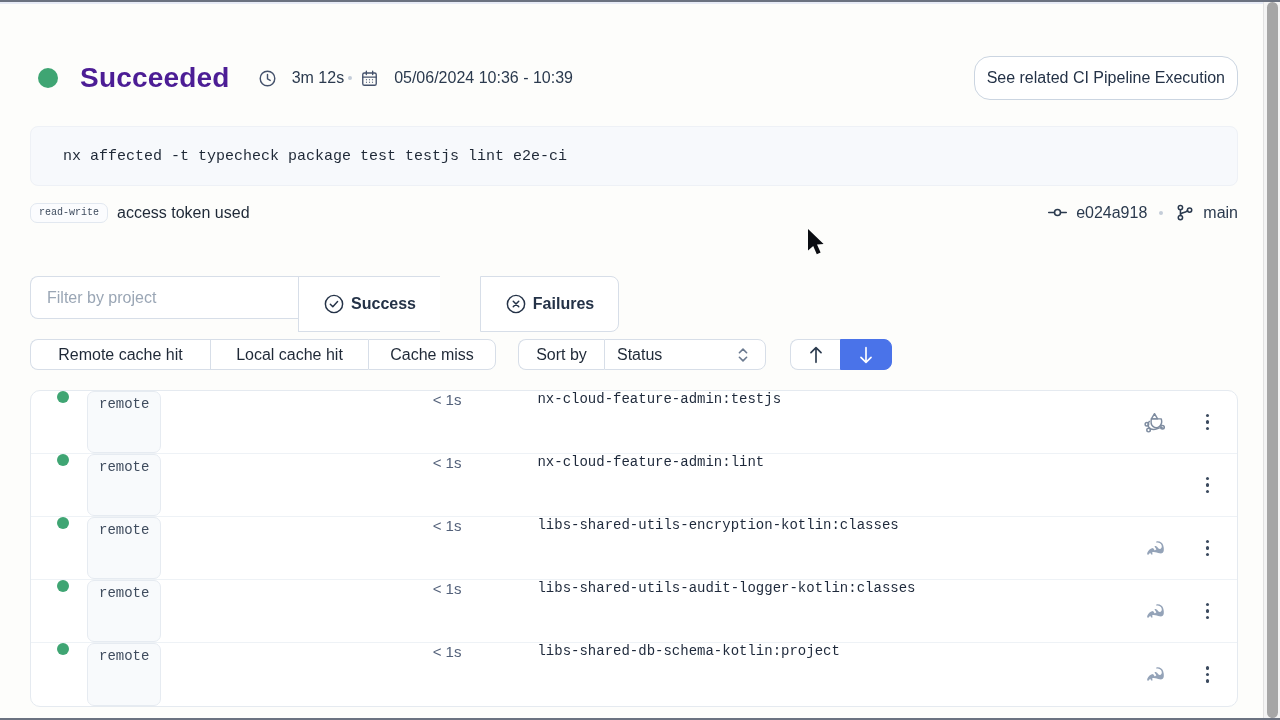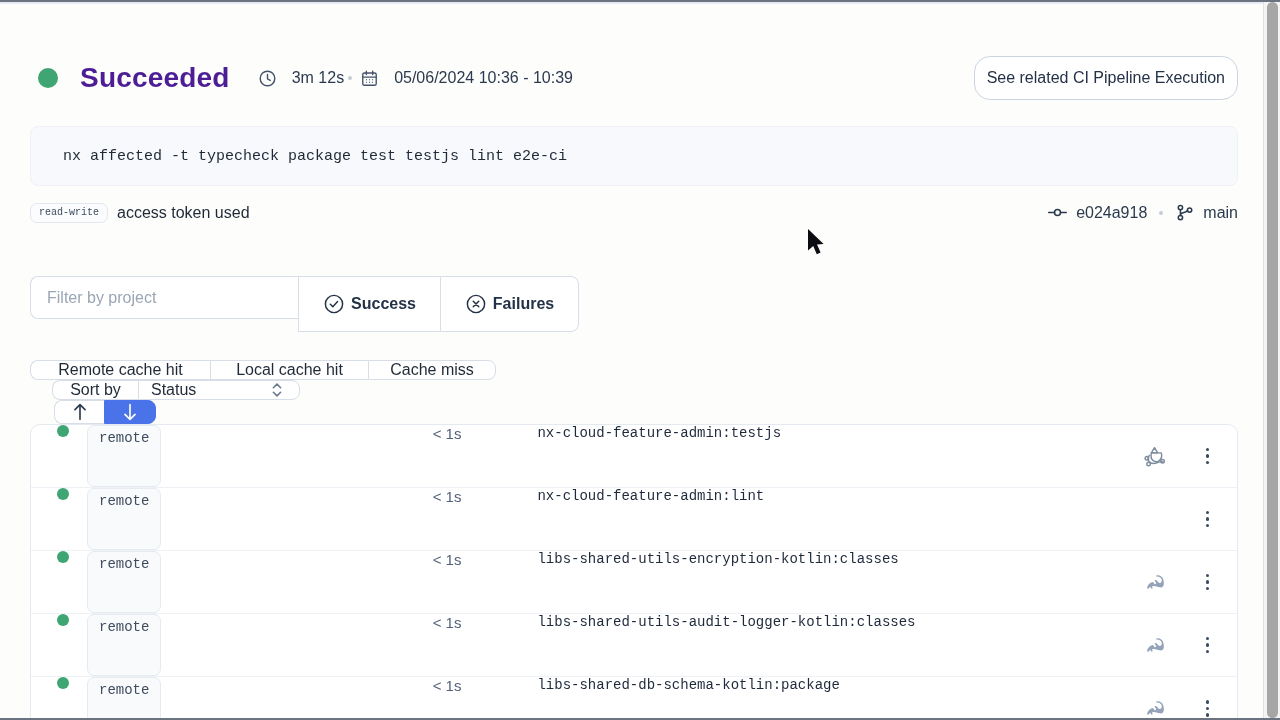--- a/index.html
+++ b/index.html
@@ -52,26 +52,26 @@
     border-radius:8px 0 0 8px; padding:0 16px; font-size:16px; color:#2b3a4e;
     font-family:"Liberation Sans", sans-serif; background:#fff; outline:none;
   }
   .filter-input::placeholder { color:#9aa6b5; }
   .seg-btn {
     height:56px; background:#fff; border:1px solid #d7dee8; border-right:none;
     display:flex; align-items:center; justify-content:center; gap:6px;
     font-size:16px; font-weight:600; color:#243247; cursor:pointer;
     font-family:"Liberation Sans", sans-serif;
   }
-  .seg-btn:last-child { border-right:1px solid #d7dee8; border-radius:0 8px 8px 0; }
+  .seg-btn:last-child { border-right:1px solid #d7dee8; border-radius:0 8px 8px 0;margin-left:40px; }
   .w-success { width:142px; }
   .w-failures { width:139px; }
 
   
-  .toolbar { margin-top:41px; display:flex; height:44px; align-items:stretch;flex-direction:column; }
+  .toolbar { margin-top:20px; display:flex; height:31px; align-items:stretch; }
   .group { display:flex; }
   .g-btn {
     background:#fff; border:1px solid #d7dee8; border-right:none; font-size:16px;
     color:#1f2937; display:flex; align-items:center; justify-content:center;
     cursor:pointer; font-family:"Liberation Sans", sans-serif;
   }
   .g-btn.first { border-radius:8px 0 0 8px; }
   .g-btn.last { border-right:1px solid #d7dee8; border-radius:0 8px 8px 0; }
   .sort-group { margin-left:22px; }
   .sort-label { width:86px; font-size:16px; color:#1f2937; }
@@ -288,21 +288,21 @@
             <i></i>
             <i></i>
           </span>
       </span>
     </div>
 
     <div class="task-row">
       <span class="row-dot"></span>
       <span class="cache-badge">remote</span>
       <span class="row-duration">&lt; 1s</span>
-      <span class="row-name">libs-shared-db-schema-kotlin:package</span>
+      <span class="row-name">libs-shared-db-schema-kotlin:project</span>
       <span class="row-right">
         <span class="tool-slot">
           <svg width="25" height="25" viewBox="0 0 24 24">
               <path fill="#94a3b8" d="M20.4 9.2c-.5-2.9-3.8-4.6-6.6-3.9l-.3 1c2.3-.4 4.6.5 5.3 2.5.6 1.8-.2 3.4-1.4 3.6-1 .2-1.8-.5-2.5-1.5-.8-1.2-2-1.5-2.9-.9l1.8 2.6-1.5 1.2-1.7-2.4c-2.4.4-4.6 2-5.4 4.5-.2.6-.3 1.3-.3 1.9h1.8c.1-.7.5-1.4 1.2-1.7l.9 1.7h1.3l-.3-2.3c2.7-.5 5 .6 7 1.1 2.1.5 3.9-.4 4.1-2.7.2-1.7-.1-3.3-.5-4.7z"></path>
               <circle cx="14.6" cy="9.1" r="0.9" fill="#fdfdfb"></circle>
             </svg>
         </span>
         <span class="kebab">
             <i></i>
             <i></i>

